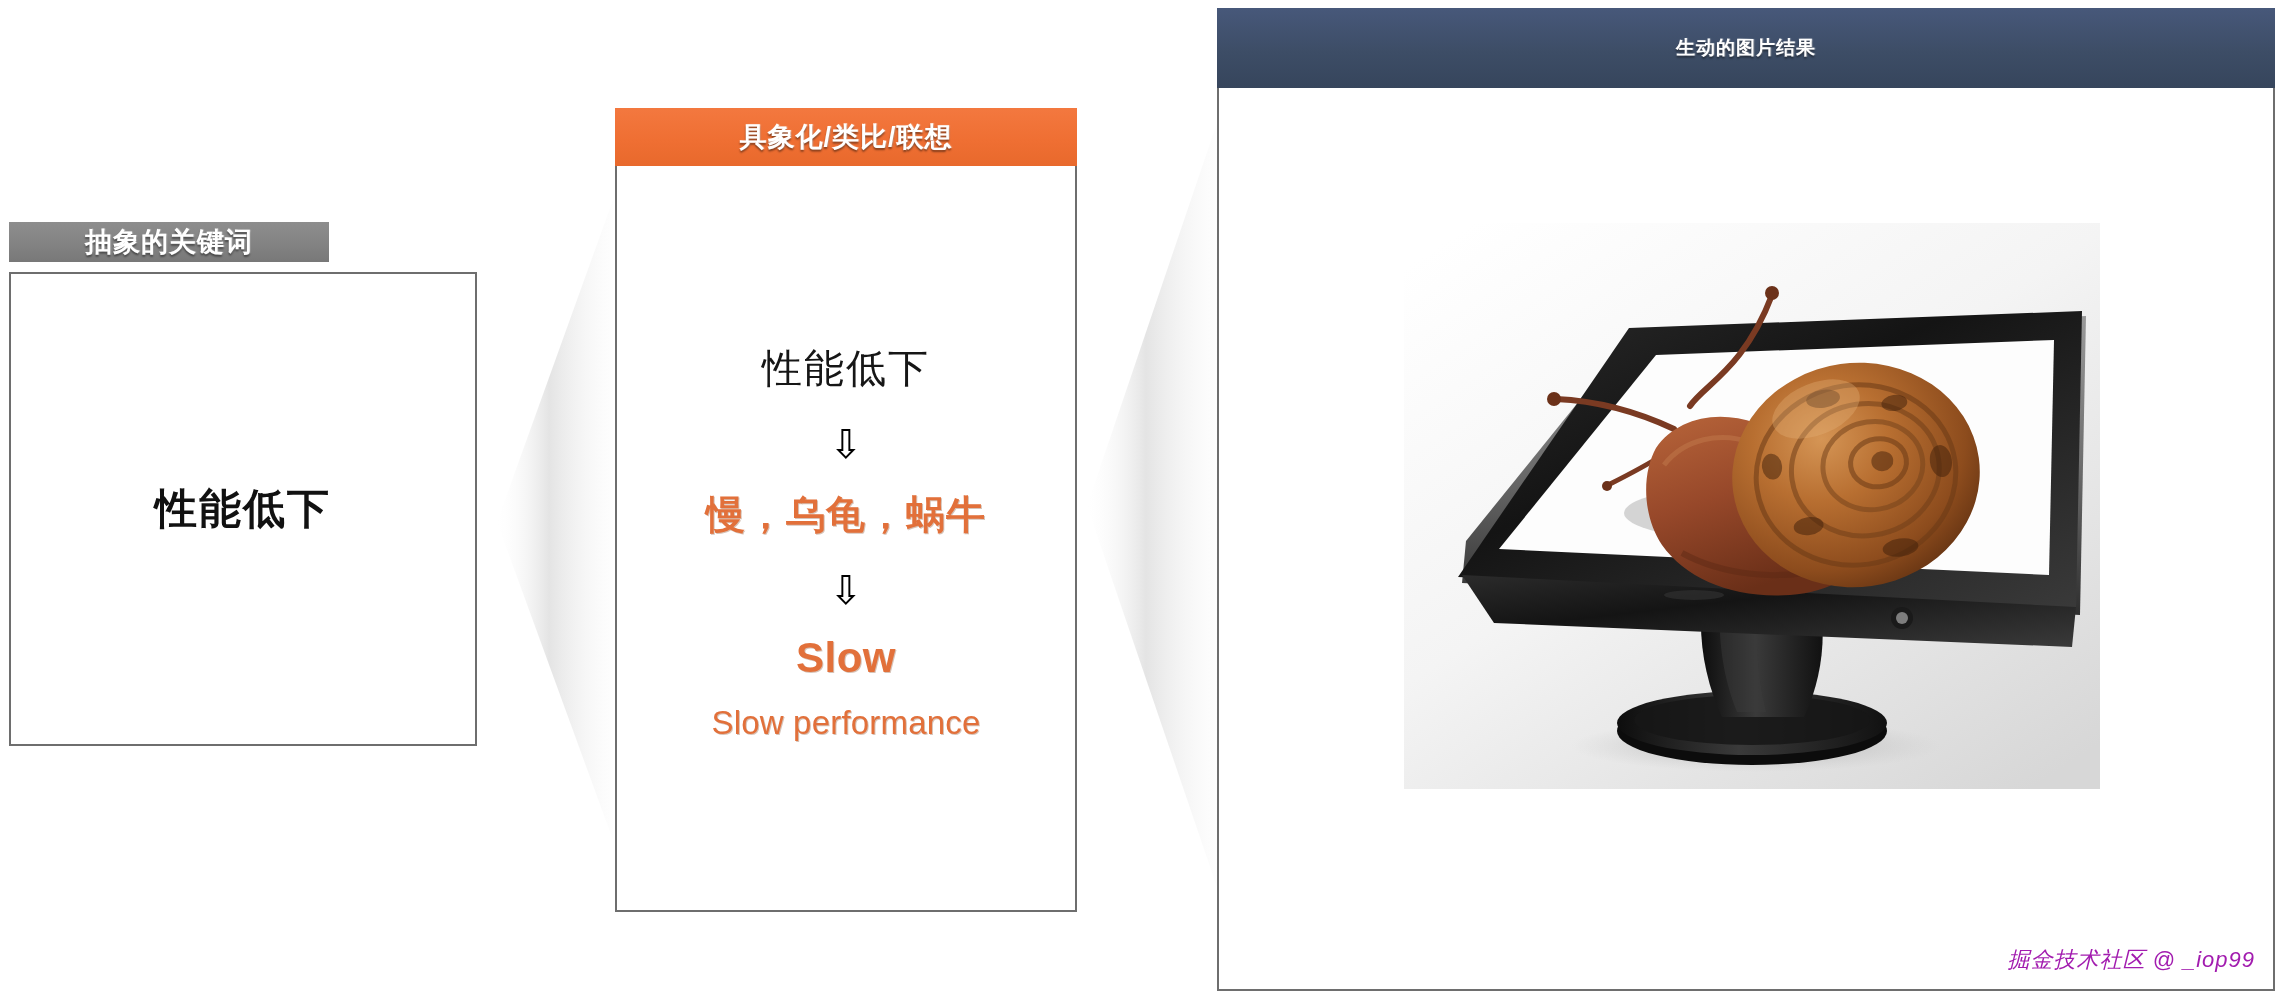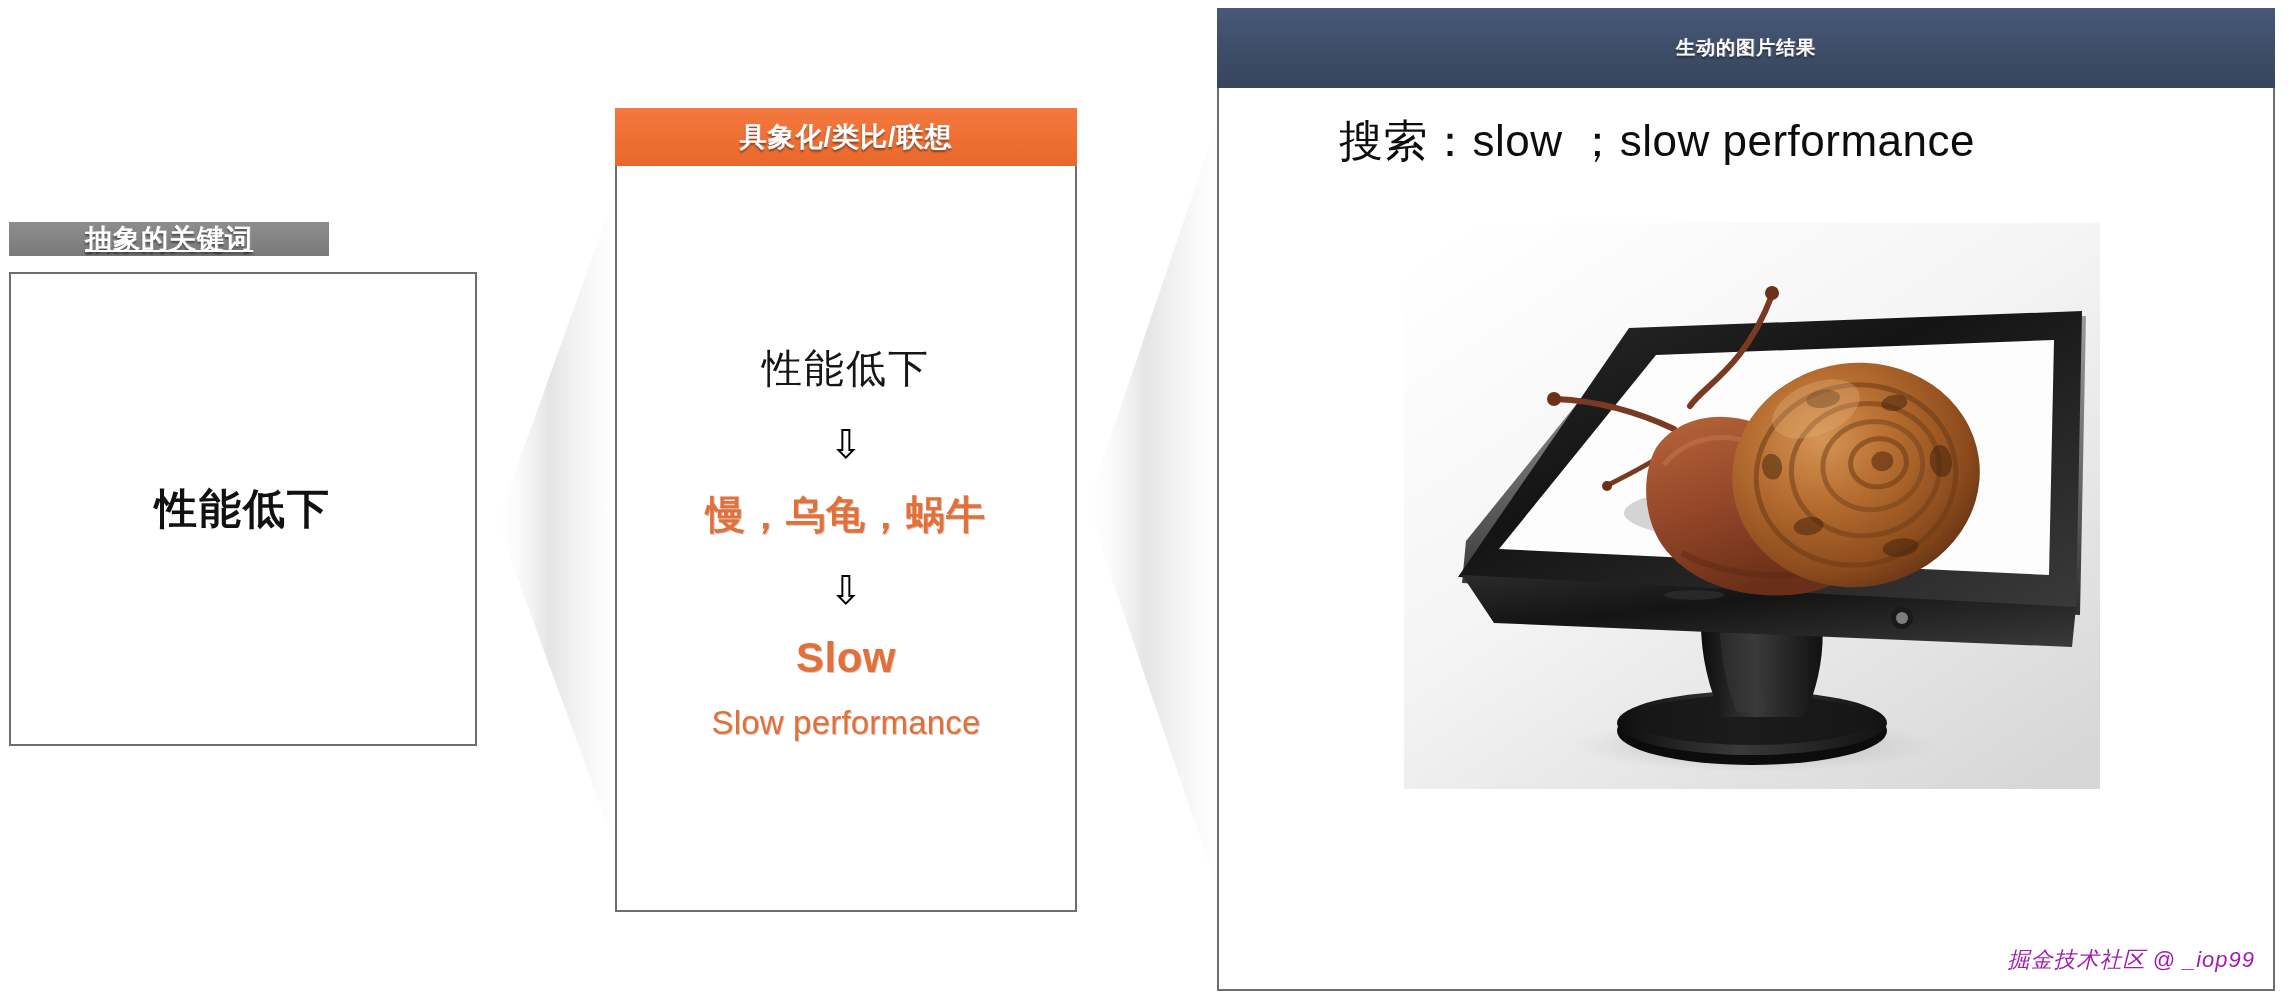--- a/index.html
+++ b/index.html
@@ -30,24 +30,23 @@
     box-sizing: border-box;
     background: #ffffff;
     border: 2px solid #6e6e6e;
   }
 
   
   #left-panel-header {
     left: 9px;
     top: 222px;
     width: 320px;
-    height: 34px;
+    height: 40px;
     background: linear-gradient(180deg,#8d8d8d 0%,#848484 50%,#787878 100%);
     font-size: 27px;
-    text-decoration: underline;
   }
   #left-panel-body {
     left: 9px;
     top: 272px;
     width: 468px;
     height: 474px;
   }
   #left-keyword {
     position: absolute;
     left: 0;
@@ -233,21 +232,20 @@
         <stop offset="45%" stop-color="#e4e4e4" stop-opacity="1"></stop>
         <stop offset="100%" stop-color="#fbfbfb" stop-opacity="0.35"></stop>
       </linearGradient>
     </defs>
     <polygon points="133,10 133,780 2,396" fill="url(#chevGradB)"></polygon>
   </svg>
 </div>
 
 <div class="panel-body" id="right-panel-body">
 
-  <div id="search-line">搜索：slow ；slow performance</div>
 
   <div id="snail-photo">
     <svg width="696" height="566" viewBox="0 0 696 566" xmlns="http://www.w3.org/2000/svg">
       <defs>
         <linearGradient id="bgGrad" x1="0.1" y1="0" x2="0.9" y2="1">
           <stop offset="0%" stop-color="#ffffff"></stop>
           <stop offset="45%" stop-color="#f4f4f4"></stop>
           <stop offset="100%" stop-color="#d7d7d7"></stop>
         </linearGradient>
         <linearGradient id="bezelGrad" x1="0" y1="0" x2="1" y2="1">

